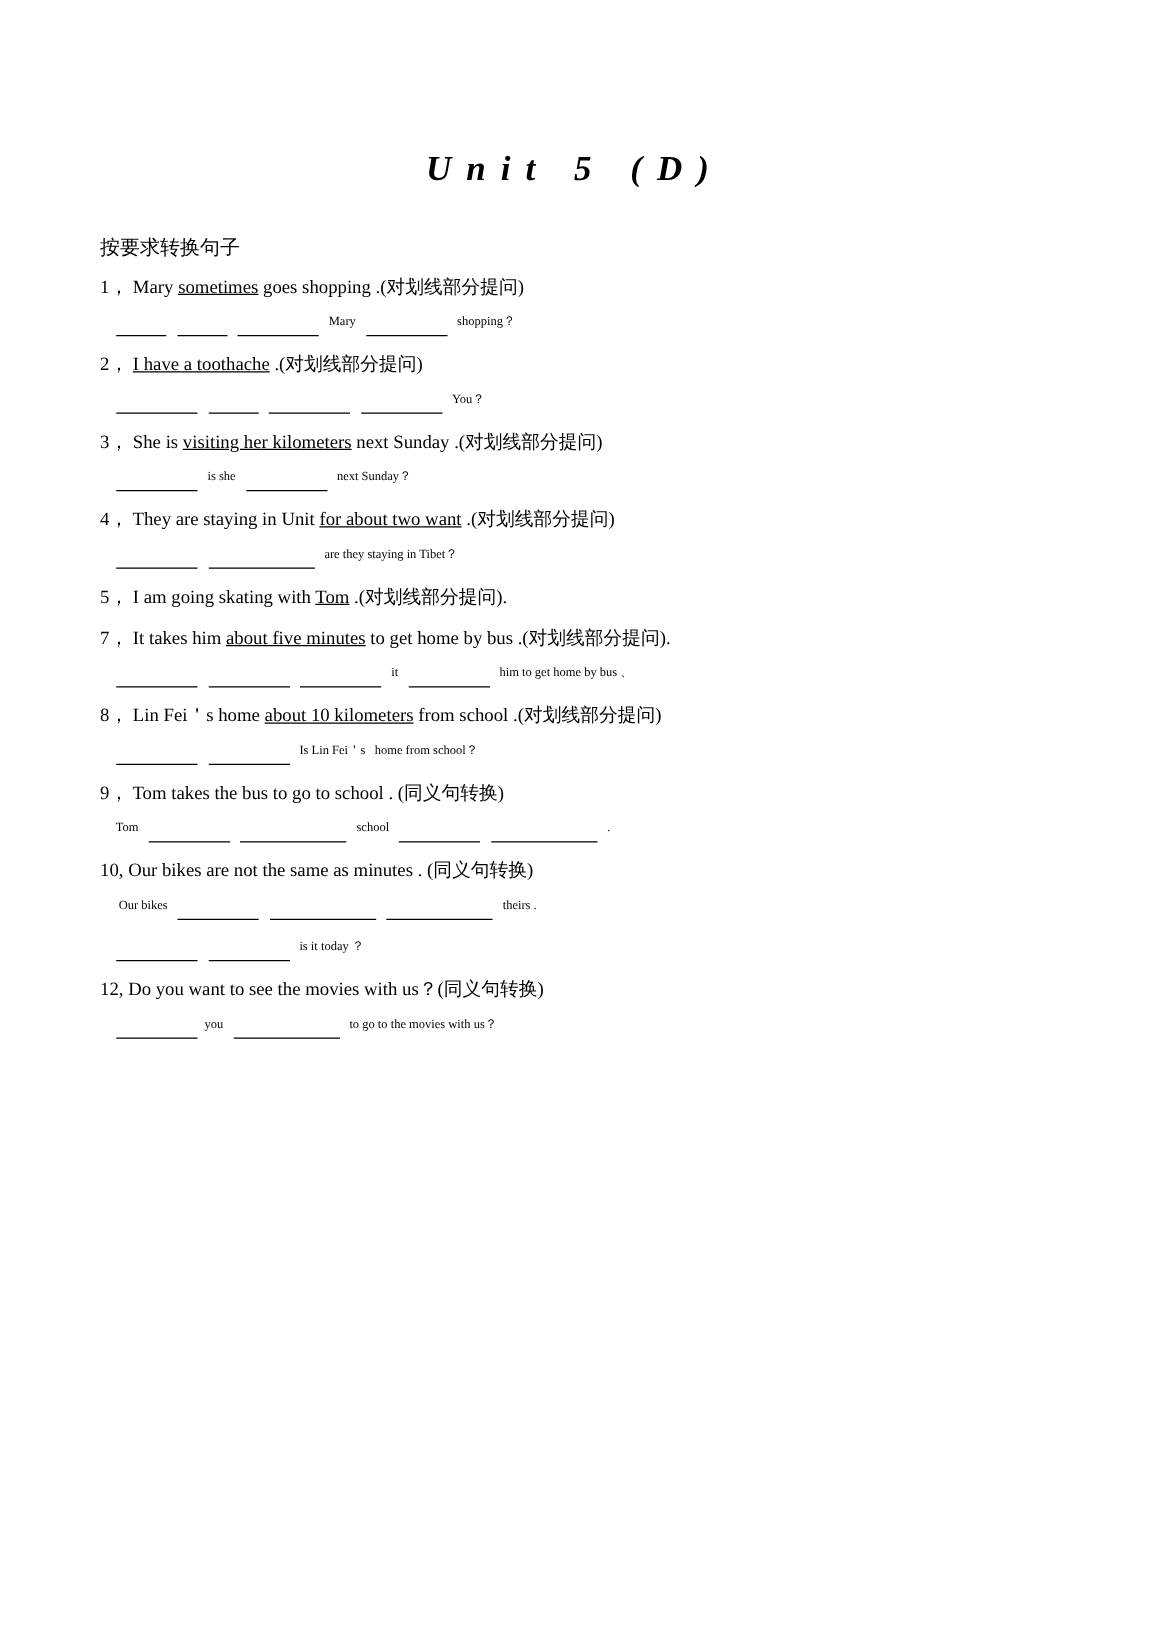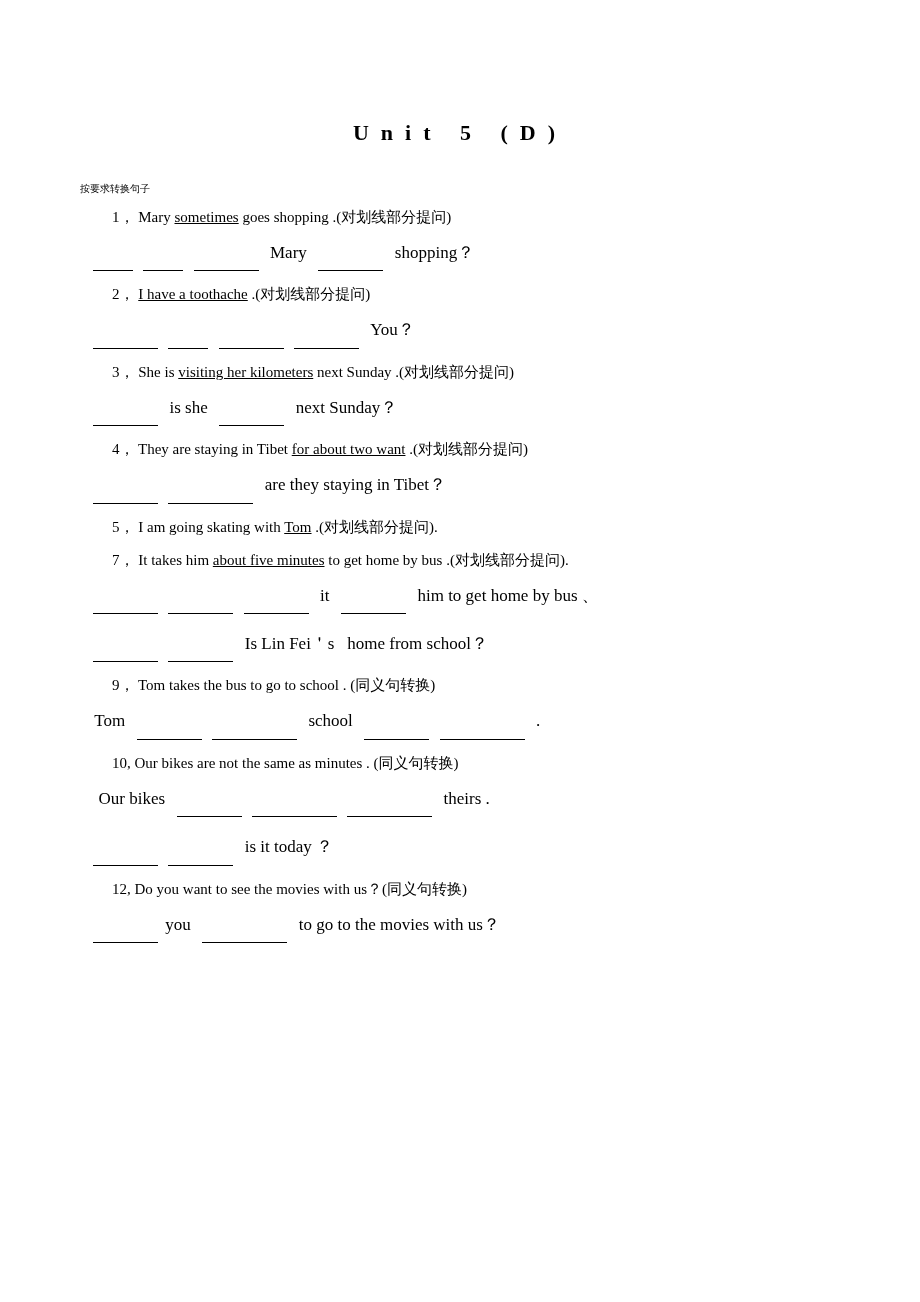--- a/index.html
+++ b/index.html
@@ -11,40 +11,40 @@
       background: #fff;
       font-family: "SimSun", "宋体", serif;
       font-size: 15px;
       color: #000;
       width: 920px;
       min-height: 1302px;
       padding: 120px 80px 80px 80px;
     }
     .title {
       text-align: center;
-      font-size: 22px;
+      font-size: 28px;
       font-weight: bold;
       letter-spacing: 12px;
       margin-bottom: 36px;
+      font-style: italic;
     }
     .instruction {
-      font-size: 10px;
+      font-size: 16px;
       margin-bottom: 8px;
     }
     .question-block {
       margin-bottom: 6px;
     }
     .question-line {
       font-size: 15px;
       line-height: 1.8;
       margin-bottom: 2px;
-      margin-left: 32px;
     }
     .answer-line {
-      font-size: 17px;
+      font-size: 10px;
       line-height: 2.2;
       margin-bottom: 10px;
       padding-left: 10px;
     }
     .blank {
       display: inline-block;
       border-bottom: 1px solid #000;
       min-width: 55px;
       margin: 0 3px;
       vertical-align: bottom;
@@ -110,21 +110,21 @@
     <span class="blank blank-medium">&nbsp;</span>
     &nbsp;is she&nbsp;
     <span class="blank blank-medium">&nbsp;</span>
     &nbsp;next Sunday？
   </div>
 </div>
 
 <div class="question-block">
   <div class="question-line">
     <span class="q-num">4，</span>
-    <span>They are staying in Tibet </span><span class="underline">for about two want</span><span> .(对划线部分提问)</span>
+    <span>They are staying in Unit </span><span class="underline">for about two want</span><span> .(对划线部分提问)</span>
   </div>
   <div class="answer-line">
     <span class="blank blank-medium">&nbsp;</span>
     <span class="blank blank-long">&nbsp;</span>
     &nbsp;are they staying in Tibet？
   </div>
 </div>
 
 <div class="question-block">
   <div class="question-line">
@@ -145,20 +145,24 @@
     <span class="blank blank-medium">&nbsp;</span>
     <span class="blank blank-medium">&nbsp;</span>
     <span class="blank blank-medium">&nbsp;</span>
     &nbsp;it&nbsp;
     <span class="blank blank-medium">&nbsp;</span>
     &nbsp;him to get home by bus 、
   </div>
 </div>
 
 <div class="question-block">
+  <div class="question-line">
+    <span class="q-num">8，</span>
+    <span>Lin Fei＇s home </span><span class="underline">about 10 kilometers</span><span> from school   .(对划线部分提问)</span>
+  </div>
   <div class="answer-line">
     <span class="blank blank-medium">&nbsp;</span>
     <span class="blank blank-medium">&nbsp;</span>
     &nbsp;Is Lin Fei＇s &nbsp;&nbsp;home from school？
   </div>
 </div>
 
 <div class="question-block">
   <div class="question-line">
     <span class="q-num">9，</span>

